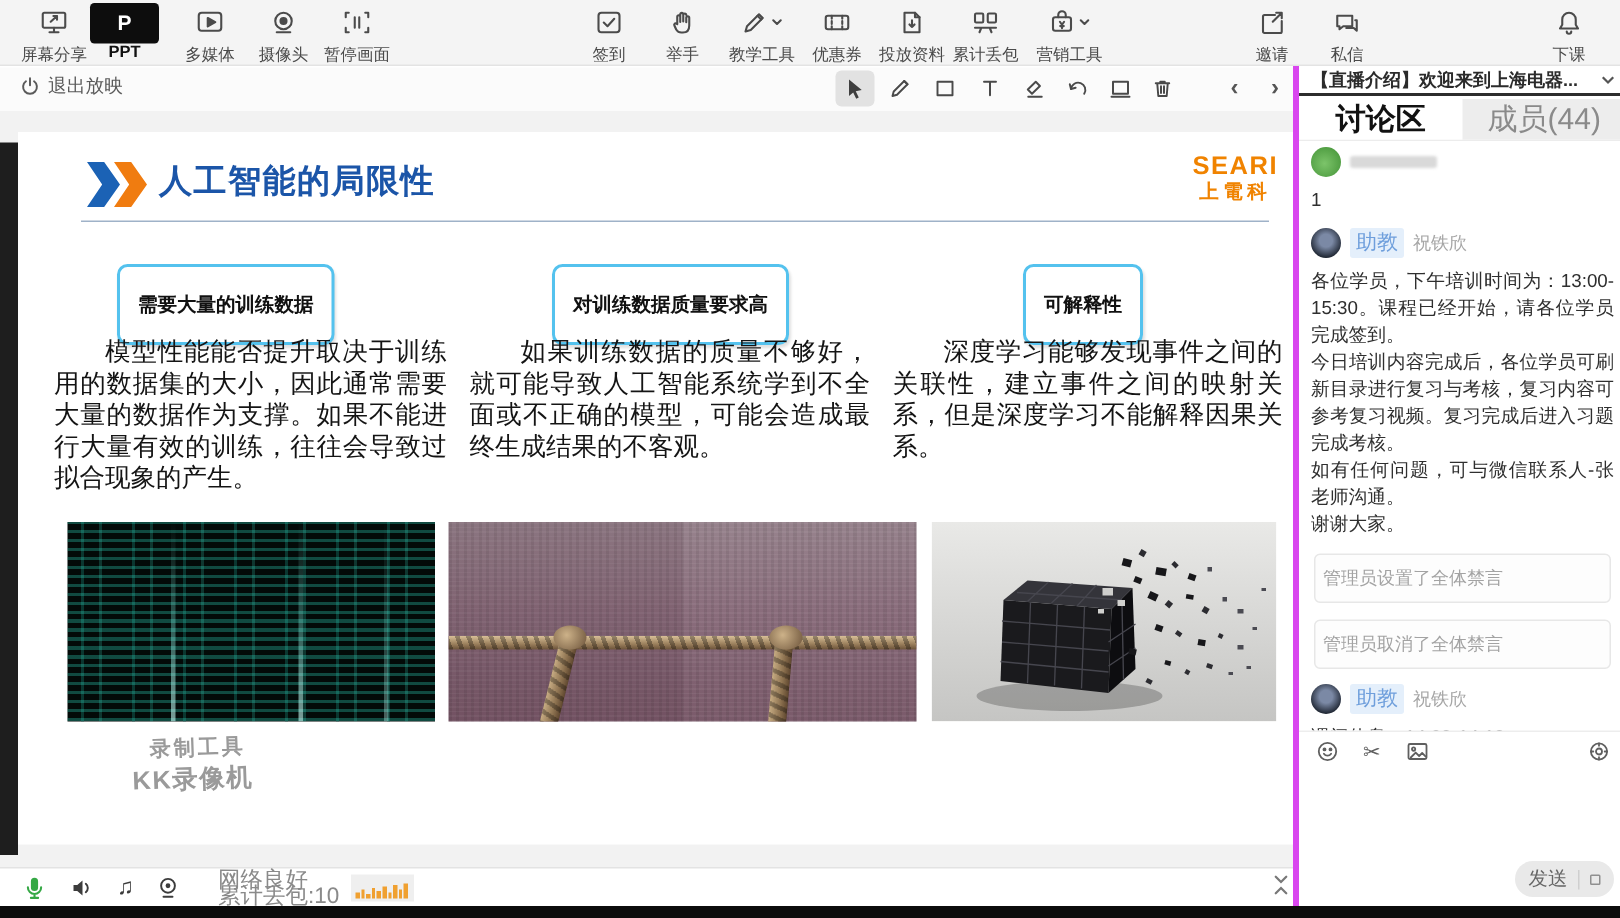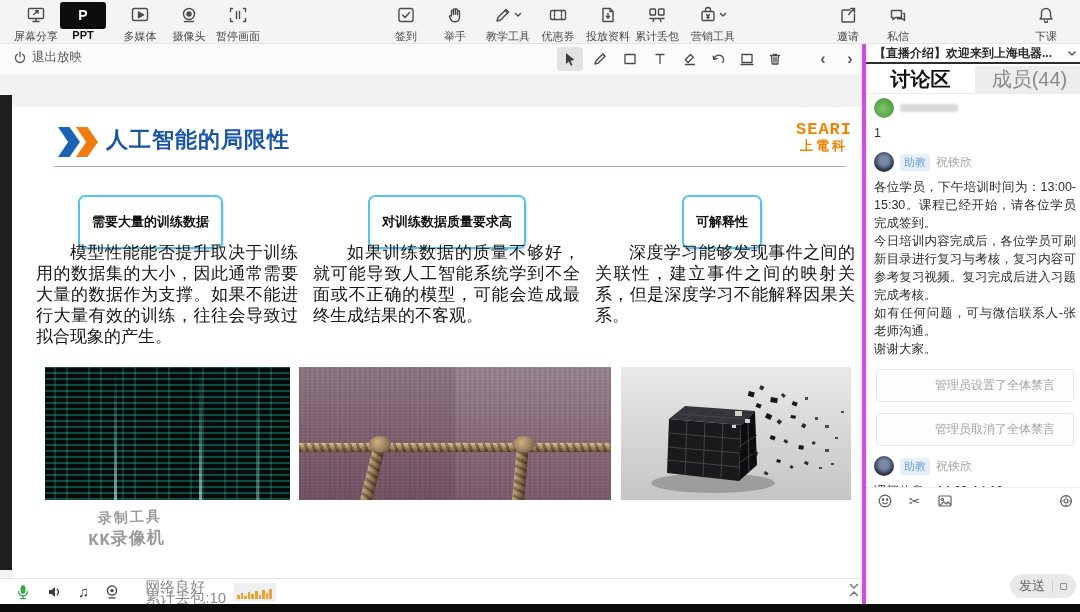--- a/index.html
+++ b/index.html
@@ -26,21 +26,21 @@
     color:#5a5a5a; font-size:12.5px; cursor:pointer; }
   #exit-show svg { stroke:#5a5a5a; fill:none; stroke-width:1.3; stroke-linecap:round; margin-right:4px; }
   .draw-tool { position:absolute; top:2px; width:26px; height:24px; display:flex; align-items:center;
     justify-content:center; transform:translateX(-50%); border-radius:4px; cursor:pointer; color:#4a4a4a; }
   .draw-tool svg { stroke:#4a4a4a; fill:none; stroke-width:1.3; stroke-linecap:round; stroke-linejoin:round; }
   .draw-tool.active { background:#e2e2e2; }
   .nav-arrow { font-size:16px; color:#555; font-weight:bold; }
   
   #stage { position:absolute; left:0; top:74px; width:862px; height:504px; background:#f2f2f2; }
   #stage-letterbox { position:absolute; left:0; top:21px; width:12px; height:475px; background:#1e1e1e; }
-  #slide { position:absolute; left:12px; top:33px; width:850px; height:475px; background:#fff;font-family:Liberation Mono, monospace; }
+  #slide { position:absolute; left:12px; top:14px; width:850px; height:475px; background:#fff; }
   #slide-title-row { position:absolute; left:42px; top:16px; width:792px; height:44px;
     border-bottom:1px solid #9fb2c8; }
   .chev { position:absolute; top:4px; width:22px; height:30px;
     clip-path:polygon(0 0,52% 0,100% 50%,52% 100%,0 100%,46% 50%); }
   .chev.blue { left:4px; background:#1b62b5; }
   .chev.orange { left:22px; background:#f07c10; }
   #slide-title { position:absolute; left:52px; top:2px; font-size:22px; font-weight:bold; color:#1b55a8;
     letter-spacing:1px; }
   #slide-logo { position:absolute; right:10px; top:14px; text-align:center; color:#f08300; line-height:1; }
   #logo-primary { font-size:17px; font-weight:bold; letter-spacing:1px; }
@@ -91,28 +91,28 @@
     border-bottom:1px solid #ececec; }
   .chat-tab { flex:1; display:flex; align-items:center; justify-content:center; font-size:20px; cursor:pointer; }
   .chat-tab.active { background:#fff; color:#111; font-weight:bold; }
   .chat-tab.inactive { background:#ededed; color:#8a8a8a; }
   #chat-messages { position:absolute; left:0; top:50px; width:218px; height:393px; overflow:hidden;
     padding:0 8px; }
   .msg-head { display:flex; align-items:center; margin-top:10px; }
   .avatar { width:20px; height:20px; border-radius:50%; flex:none; }
   .avatar.green { background:radial-gradient(circle at 45% 55%, #7cc46a, #3f8f33); }
   .avatar.dark { background:radial-gradient(circle at 50% 42%, #7b89a5 28%, #1d2430 75%); }
-  .badge { font-size:11px; color:#6f9fdc; background:#e4effb; border-radius:2px; padding:1px 4px;
+  .badge { font-size:14px; color:#6f9fdc; background:#e4effb; border-radius:2px; padding:1px 4px;
     margin-left:6px; flex:none; }
   .msg-name { font-size:12px; color:#a6a6a6; margin-left:6px; white-space:nowrap; }
   .name-smudge { width:58px; height:8px; background:#d9d9d9; border-radius:2px; margin-left:6px; filter:blur(1px); }
   .msg-content { font-size:12.5px; color:#2f2f2f; line-height:18px; margin-top:6px; white-space:pre-line;
     text-align:justify; }
   .sys-msg { margin:11px 2px 0 2px; border:1px solid #e7e7e7; background:#fdfdfd; border-radius:4px;
-    padding:7px 18px; text-align:right; font-size:12px; color:#a3a3a3; }
+    padding:7px 5px; text-align:left; font-size:12px; color:#a3a3a3; }
   #chat-input-bar { position:absolute; left:0; top:443px; width:218px; height:26px;
     border-top:1px solid #ededed; display:flex; align-items:center; padding:0 10px; }
   .ci-icon { width:17px; height:17px; margin-right:13px; display:flex; align-items:center;
     justify-content:center; cursor:pointer; color:#5f5f5f; font-size:14px; }
   .ci-icon svg { stroke:#5f5f5f; fill:none; stroke-width:1.2; stroke-linecap:round; stroke-linejoin:round; }
   .ci-spacer { flex:1; }
   #chat-input-area { position:absolute; left:0; top:469px; width:218px; height:58px; background:#fff; }
   #send-row { position:absolute; left:0; top:527px; width:218px; height:33px; }
   #send-button { position:absolute; right:8px; top:3px; height:24px; background:#e9e9e9; border-radius:12px;
     display:flex; align-items:center; padding:0 9px; cursor:pointer; }

